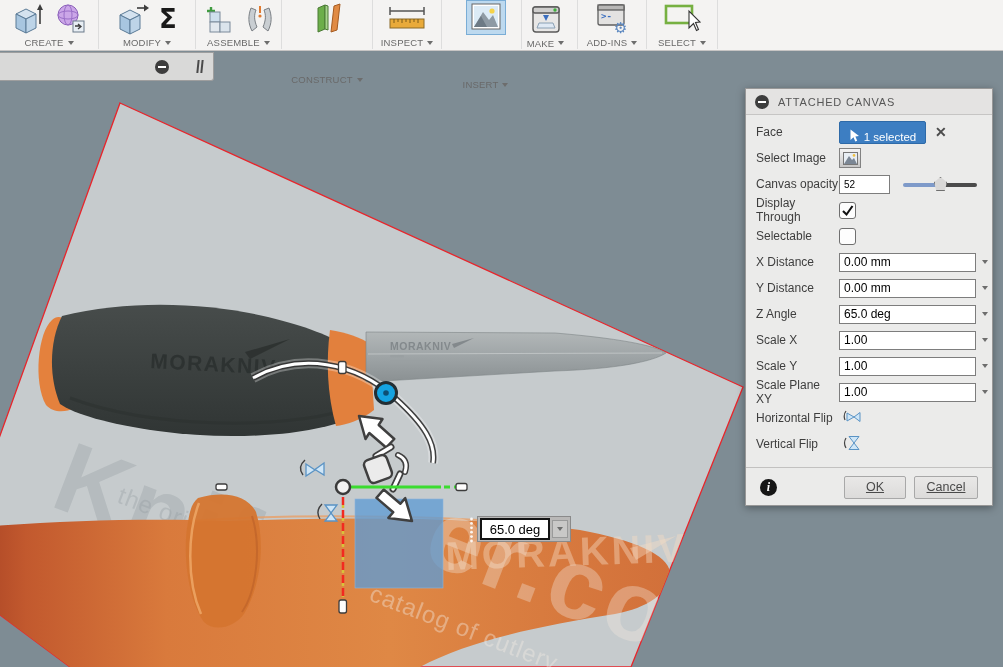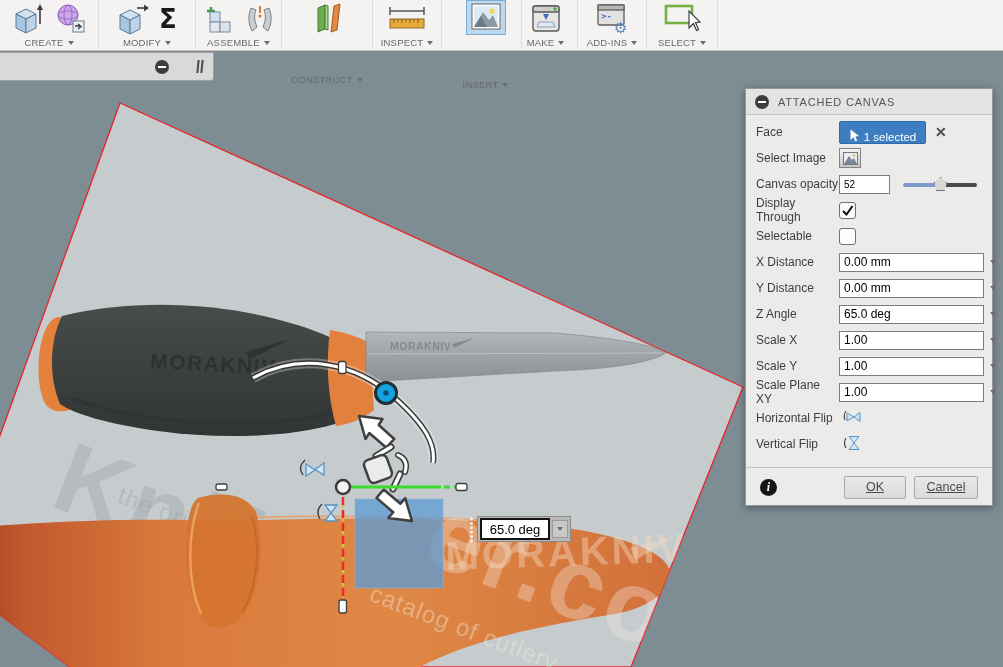--- a/index.html
+++ b/index.html
@@ -47,21 +47,21 @@
   .drow{height:26px;display:flex;align-items:center;padding-left:10px;}
   .drow .lbl{width:83px;flex:none;}
   .btn-face{height:21px;width:85px;background:#3d7ec2;border:1px solid #2e6aa8;border-radius:2px;
     color:#fff;font-size:11.5px;display:flex;align-items:flex-end;justify-content:center;gap:4px;}
   .xclear{margin-left:9px;color:#4c4c4c;font-size:14px;font-weight:bold;line-height:14px;cursor:default;}
   .imgbtn{width:20px;height:18px;border:1px solid #828282;background:linear-gradient(#f4f4f4,#c6c6c6);
     display:flex;align-items:center;justify-content:center;}
   .numfield{width:45px;height:17px;border:1px solid #7d7d7d;background:#fff;font-size:10px;
     font-family:inherit;padding:0 0 0 4px;}
   .combo{width:127px;height:17px;border:1px solid #7d7d7d;background:#fff;font-size:12px;
-    font-family:inherit;padding:0 12px 0 4px;}
+    font-family:inherit;padding:0 4px 0 4px;}
   .combo-caret{margin-left:6px;}
   .cb{width:15px;height:15px;background:#fdfdfd;border:1.3px solid #6f6f6f;border-radius:3px;
     display:flex;align-items:center;justify-content:center;box-sizing:content-box;}
   .slider{position:relative;width:74px;height:16px;margin-left:13px;}
   .slider .t1{position:absolute;left:0;top:7px;height:4px;width:38px;background:#7e9ac9;border-radius:2px;}
   .slider .t2{position:absolute;left:38px;top:7px;height:4px;width:36px;background:#4b4b4b;border-radius:2px;}
   .slider .hd{position:absolute;left:31px;top:1px;width:13px;height:14px;background:#d9d8d7;
     border:1px solid #6f6f6f;box-sizing:border-box;
     clip-path:polygon(50% 0,100% 38%,82% 100%,18% 100%,0 38%);}
   .dlg-foot{position:absolute;left:0;top:378px;width:100%;height:39px;border-top:1px solid #c2c1c0;
@@ -324,21 +324,21 @@
             <polygon points="5,25 12,14 18,25" fill="#6d7a85"></polygon>
           </svg>
         </span>
       </div>
       <div class="tb-label">
           <span>INSERT</span>
           <span class="caret"></span>
         </div>
     </div>
 
-    <div class="tb-group" style="left:514px;width:64px;">
+    <div class="tb-group" style="left:514px;width:64px;justify-content:center;">
       <div class="tb-icons">
         <span class="tb-item">
           <svg width="34" height="31" viewBox="0 0 34 31">
             <rect x="4" y="3" width="26" height="25" rx="3" fill="#e8e7e6" stroke="#5a5a5a" stroke-width="1.4"></rect>
             <rect x="4" y="3" width="26" height="6" rx="2" fill="#cfcecd" stroke="#5a5a5a" stroke-width="1.4"></rect>
             <circle cx="26" cy="6" r="1.7" fill="#3fae3f"></circle>
             <polygon points="14,11 20,11 17,17" fill="#3a6ebf"></polygon>
             <polygon points="10,19 24,19 26,24 8,24" fill="#dfe9f4" stroke="#8aa0b4"></polygon>
           </svg>
         </span>

